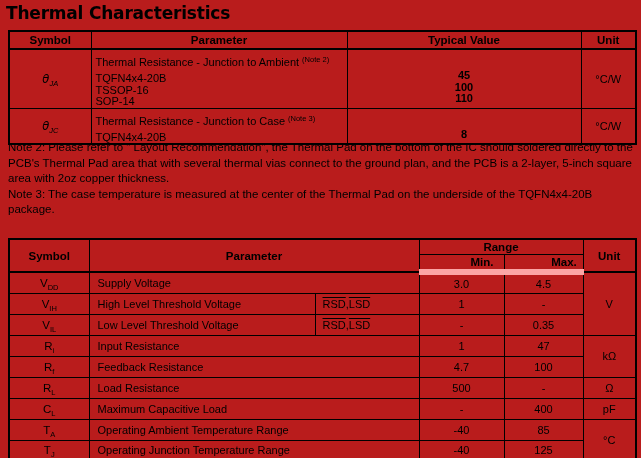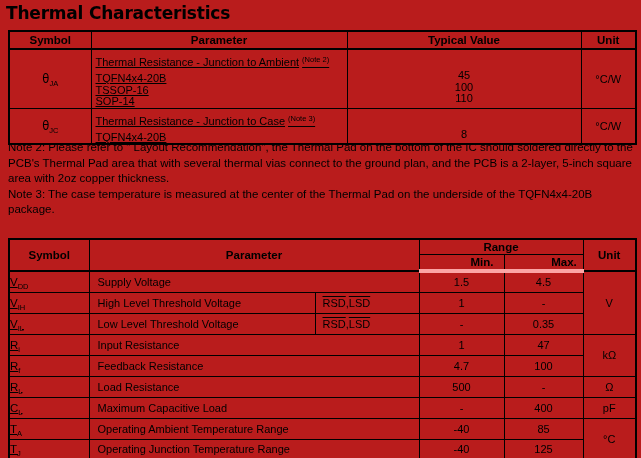--- a/index.html
+++ b/index.html
@@ -32,28 +32,28 @@
   
   #thermal-table { top: 30px; width: 627px; }
   #thermal-table th {
     height: 16px;
     font-weight: bold;
     font-size: 11.5px;
     text-align: center;
     border-bottom: 2px solid #000;
     padding: 0;
   }
-  .sym-cell { text-align: center; vertical-align: middle; font-size: 11.5px; }
+  .sym-cell { text-align: center; vertical-align: middle; font-size: 11.5px; font-style: italic; }
   sub.symsub { font-size: 7.5px; line-height: 0; }
   .greek { font-family: "DejaVu Sans", sans-serif; }
-  .param-cell { vertical-align: top; padding: 2px 4px 0 4px; text-decoration: underline; }
+  .param-cell { vertical-align: top; padding: 2px 4px 0 4px; }
   .param-title { line-height: 15px; white-space: nowrap; }
   .note-ref { font-size: 7.5px; vertical-align: 4px; margin-left: 3px; }
   .pkg-list { text-align: left; line-height: 11.6px; margin-top: 3px; padding-right: 2px; }
-  .typ-cell { vertical-align: top; text-align: center; padding: 2px 0 0 0; }
+  .typ-cell { vertical-align: top; text-align: center; padding: 2px 0 0 0; font-weight: bold; }
   .line-spacer { height: 15px; }
   .val-list { line-height: 11.6px; margin-top: 3px; }
   .unit-cell { text-align: center; vertical-align: middle; }
   tr.trow-ja { height: 54px; }
   tr.trow-jc { height: 34px; }
 
   
   .notes {
     position: absolute;
     left: 8px;
@@ -66,25 +66,25 @@
 
   
   #roc-table { top: 238px; width: 627px; }
   #roc-table th {
     font-weight: bold;
     font-size: 11.5px;
     text-align: center;
     padding: 0;
   }
   #roc-table tr.hrow1 th { height: 14px; }
-  #roc-table tr.hrow2 th { height: 14px; border-bottom: 4px solid #fca5a5; padding-left: 41px; }
+  #roc-table tr.hrow2 th { height: 14px; border-bottom: 6px solid #fca5a5; padding-left: 41px; }
   #roc-table th.span2 { border-bottom: 2px solid #000; }
   #roc-table tbody tr { height: 21px; }
   #roc-table td { padding: 0; }
-  .sym2 { text-align: left; vertical-align: middle; font-size: 11.5px; text-decoration: underline; }
+  .sym2 { text-align: center; vertical-align: middle; font-size: 11.5px; }
   .param2 { text-align: left; padding-left: 8px !important; position: relative; vertical-align: middle; }
   .sub-cell {
     position: absolute;
     right: 0; top: 0; bottom: 0;
     width: 104px;
     border-left: 1px solid #000;
     display: flex;
     align-items: center;
     padding-left: 7px;
     box-sizing: border-box;
@@ -182,21 +182,21 @@
       </tr>
       <tr class="hrow2">
         <th>Min.</th>
         <th>Max.</th>
       </tr>
     </thead>
     <tbody>
       <tr>
         <td class="sym2"><span>V</span><sub class="symsub">DD</sub></td>
         <td class="param2">Supply Voltage</td>
-        <td class="minmax">1.5</td>
+        <td class="minmax">3.0</td>
         <td class="minmax">4.5</td>
         <td class="unit2" rowspan="3">V</td>
       </tr>
       <tr>
         <td class="sym2"><span>V</span><sub class="symsub">IH</sub></td>
         <td class="param2">
           <span>High Level Threshold Voltage</span>
           <span class="sub-cell">
               <span class="ovl">RSD</span>
               <span>, </span>

